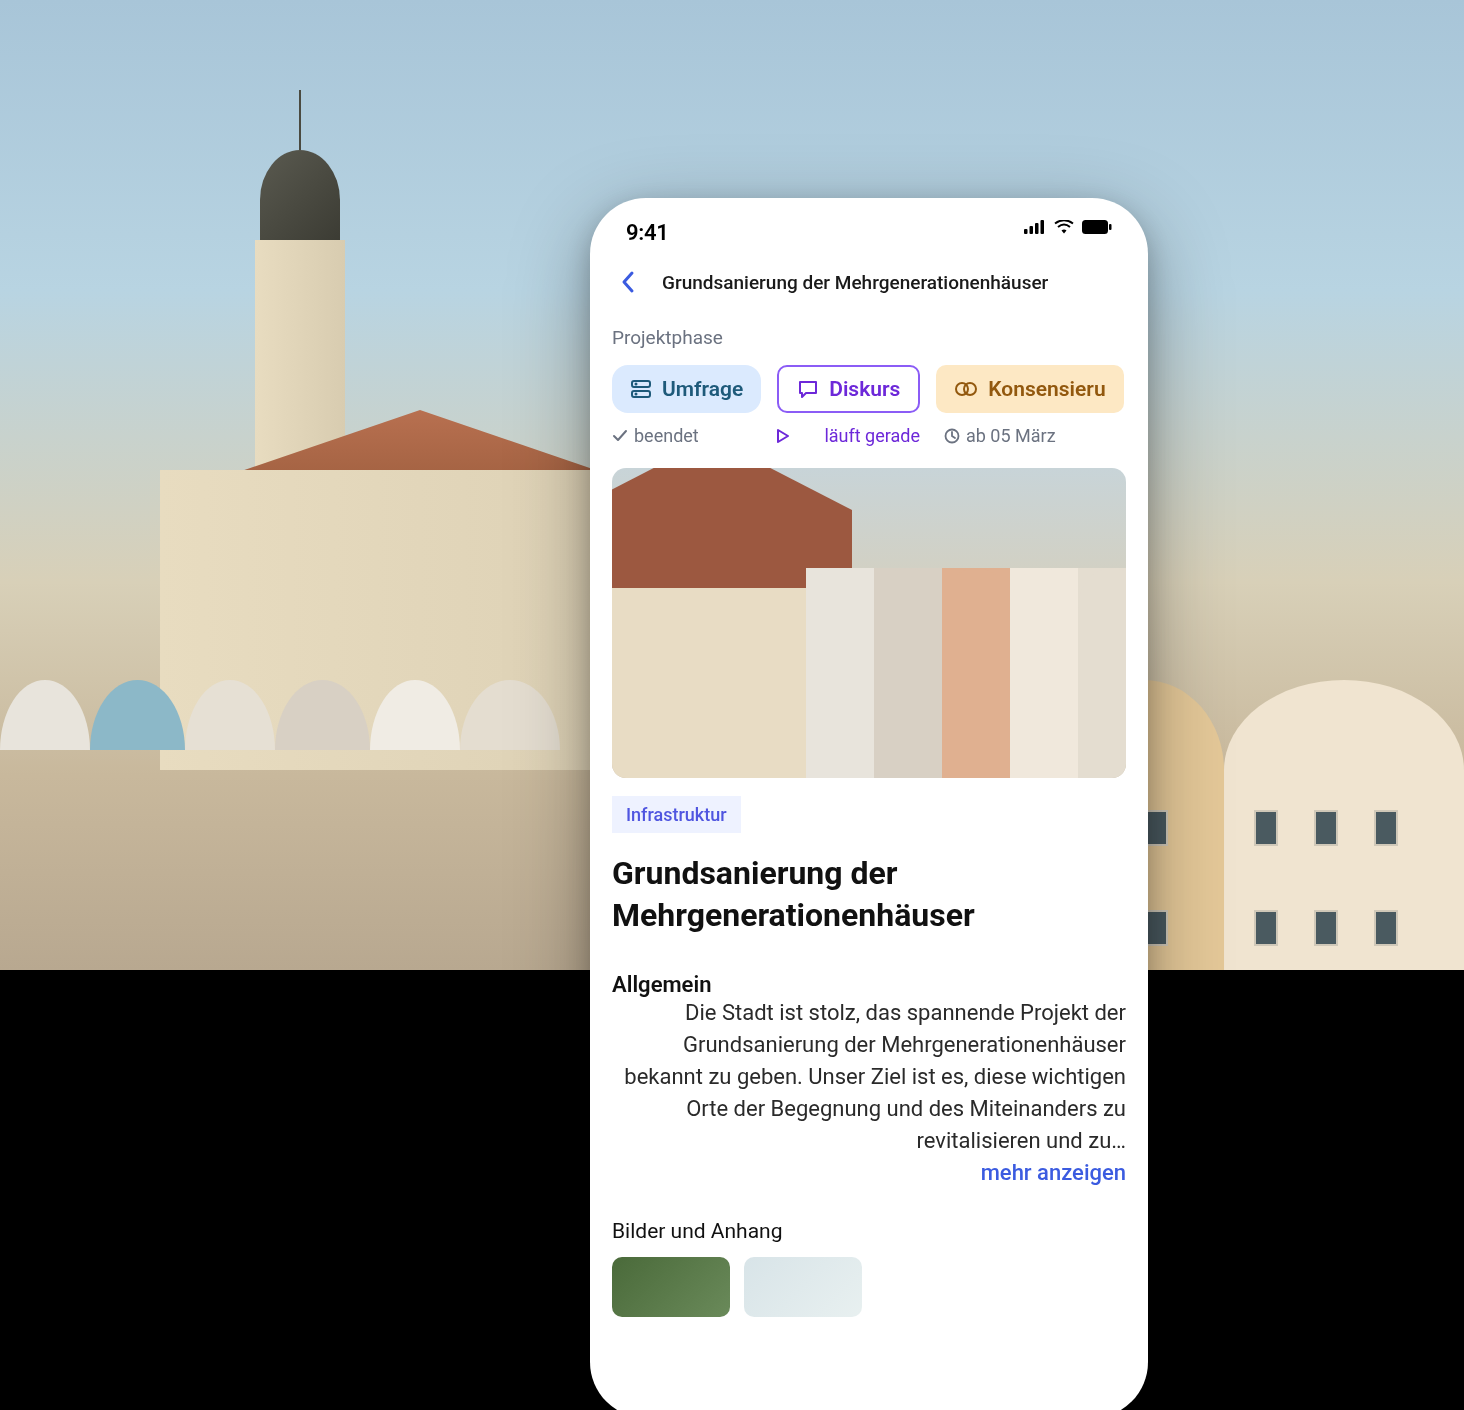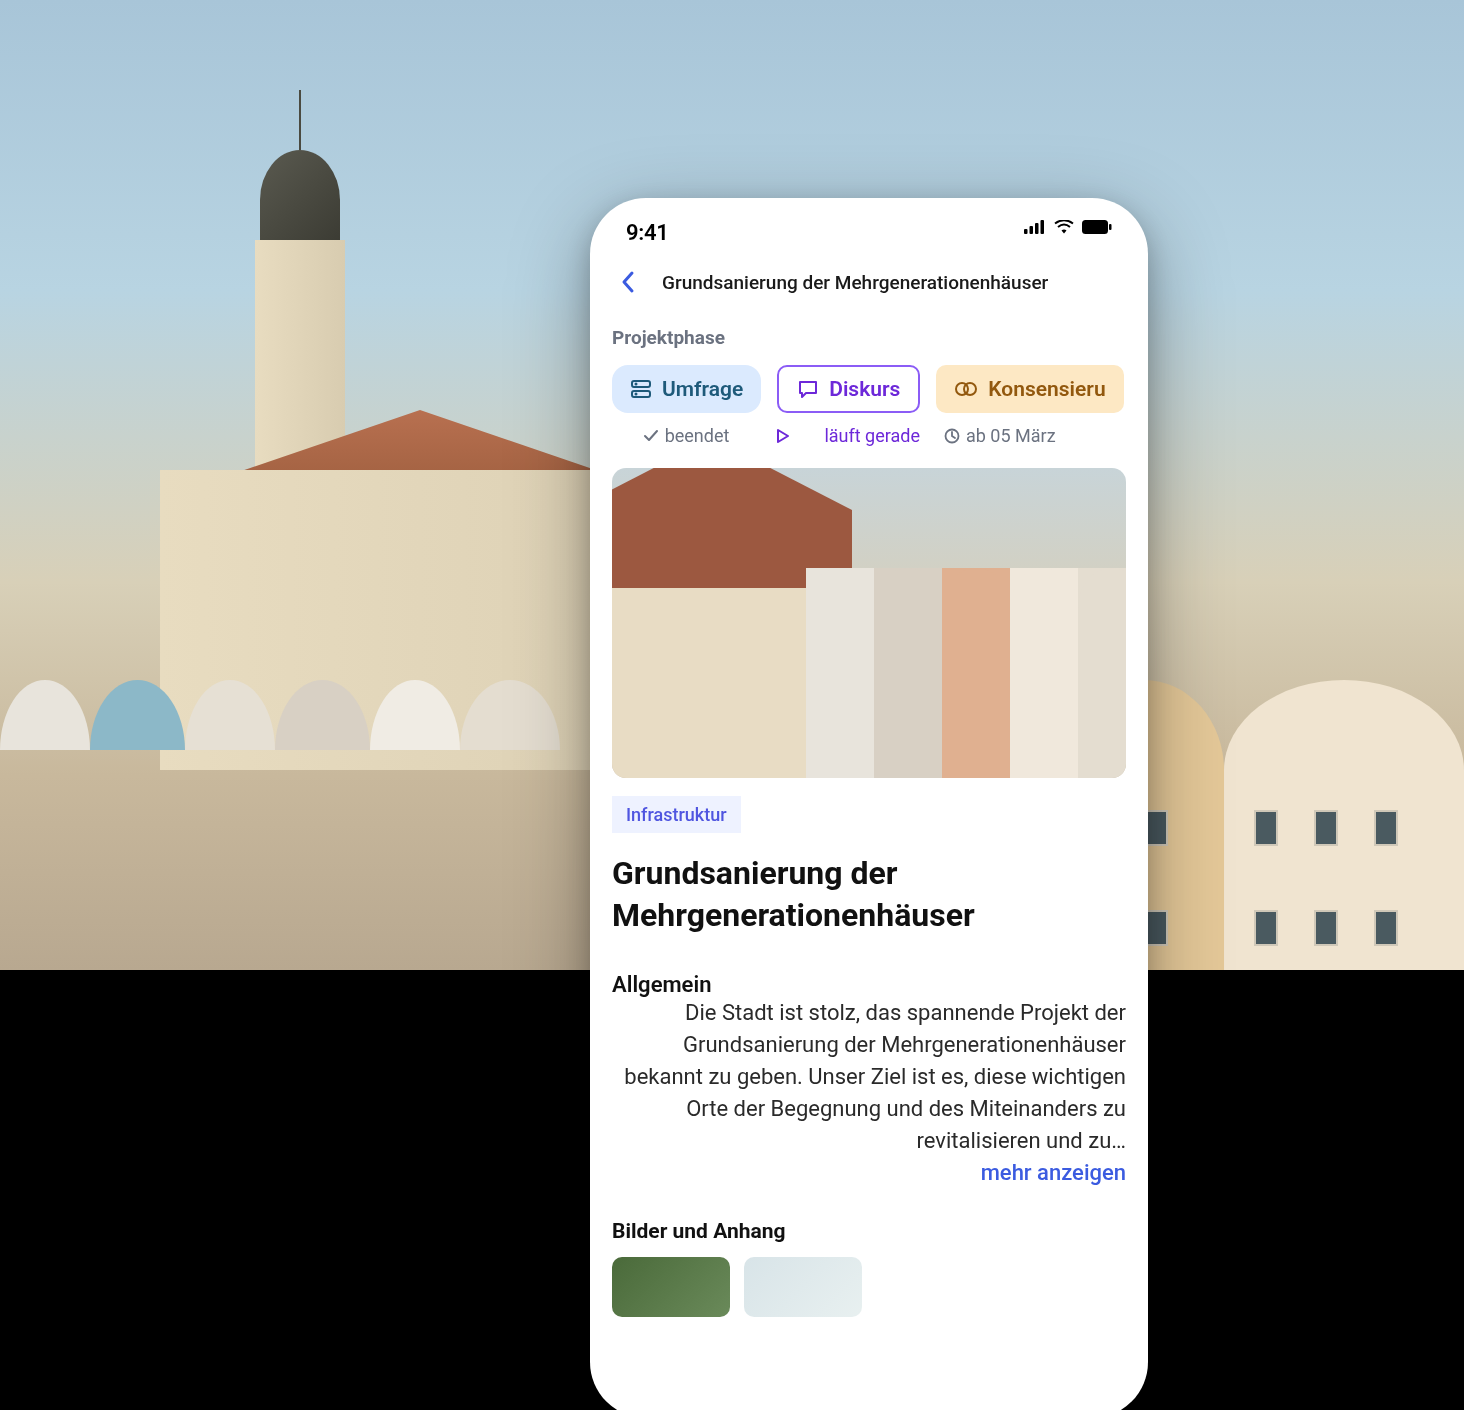--- a/index.html
+++ b/index.html
@@ -151,21 +151,20 @@
       color: #1a1a1a;
     }
     .content {
       padding: 0 22px;
     }
     .section-label {
       font-size: 19px;
       color: #6b7280;
       margin-top: 12px;
       margin-bottom: 16px;
-      font-weight: bold;
     }
     .phase-row {
       display: flex;
       gap: 16px;
       overflow: hidden;
     }
     .phase-chip {
       display: flex;
       align-items: center;
       gap: 10px;
@@ -196,21 +195,21 @@
       margin-top: 12px;
       margin-bottom: 22px;
     }
     .phase-status {
       display: flex;
       align-items: center;
       gap: 6px;
       font-size: 18px;
       white-space: nowrap;
     }
-    .status-beendet { color: #6b7280; width: 148px; justify-content: center; }
+    .status-beendet { color: #6b7280; width: 148px; }
     .status-lauft { color: #6d28d9; width: 144px; justify-content: space-between; }
     .status-ab { color: #6b7280; flex: 1; justify-content: flex-start; padding-left: 8px; }
     .hero-image {
       width: 100%;
       height: 310px;
       border-radius: 14px;
       background: linear-gradient(180deg, #c8d4d8 0%, #d4d0c0 40%, #c8bca8 100%);
       position: relative;
       overflow: hidden;
     }
@@ -273,21 +272,21 @@
     }
     .more-link {
       color: #3b5be0;
       font-size: 22px;
       font-weight: 500;
       cursor: pointer;
       display: inline-block;
     }
     .attachments-title {
       font-size: 21px;
-      font-weight: 700;
+      font-weight: 400;
       margin-top: 30px;
       color: #111;
     }
     .attachments-row {
       display: flex;
       gap: 14px;
       margin-top: 14px;
     }
     .attachment {
       width: 118px; height: 60px;

